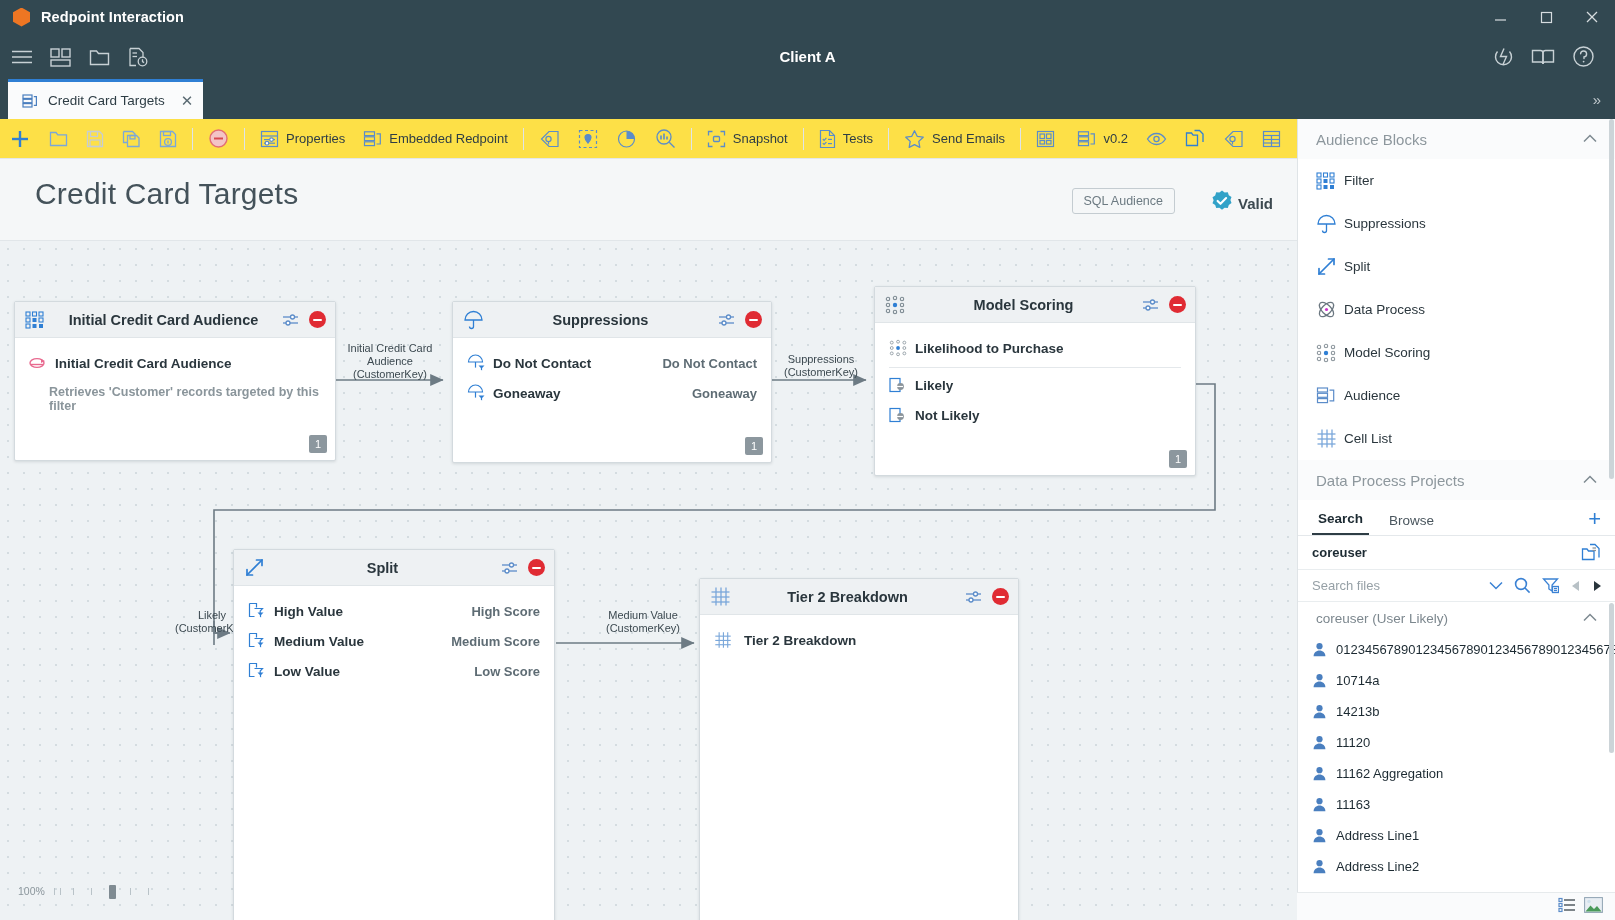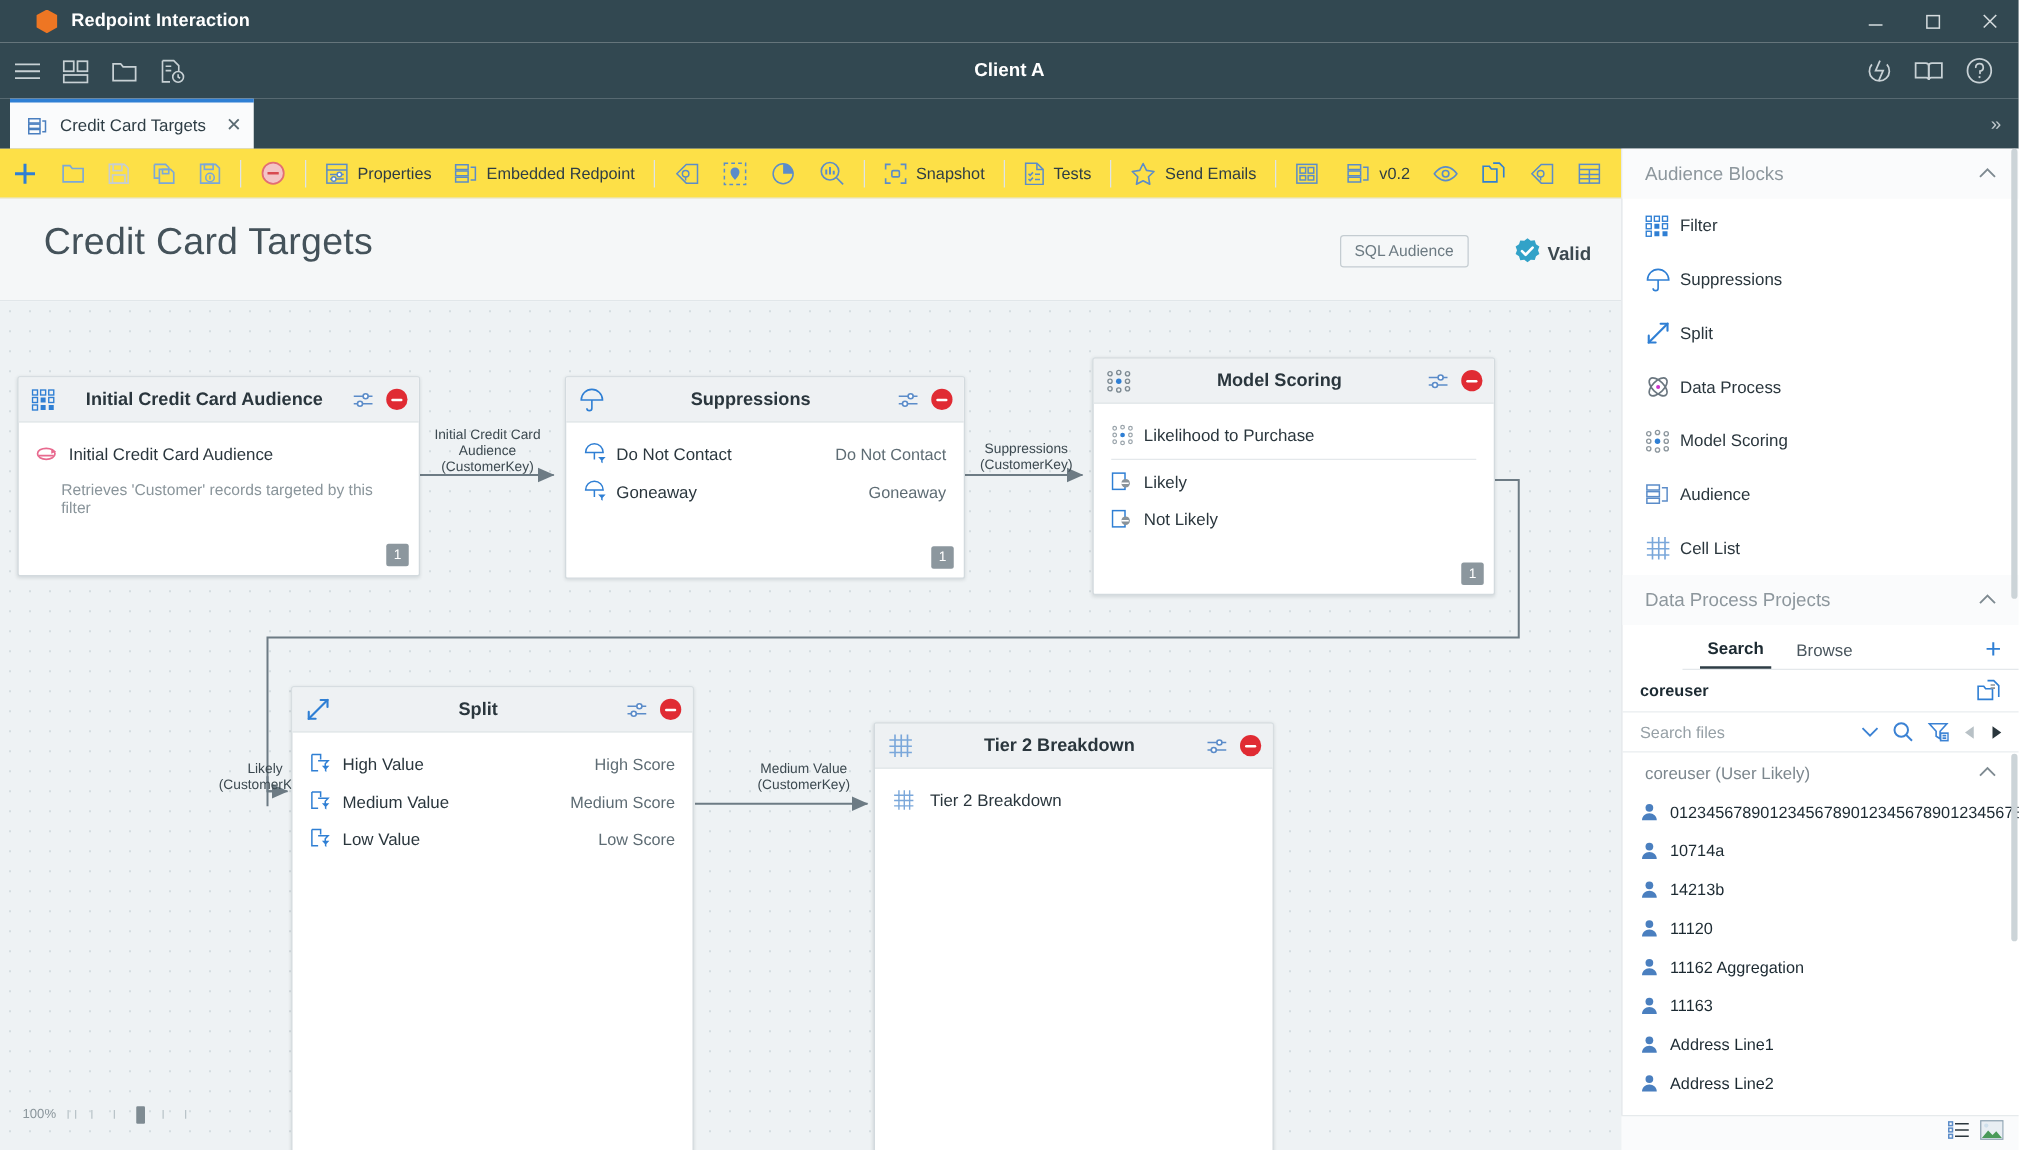--- a/index.html
+++ b/index.html
@@ -7,21 +7,21 @@
     width: 1615px; height: 920px;
     font-family: "Liberation Sans", sans-serif;
     overflow: hidden;
     background: #ffffff;
   }
   #app { position: relative; width: 1615px; height: 920px; }
 
   
   .titlebar {
     position: absolute; left: 0; top: 0; width: 1615px; height: 34px;
-    background: #324851; display: flex; align-items: center; padding-left: 16px;
+    background: #324851; display: flex; align-items: center;
   }
   .logo-hex {
     width: 17px; height: 19px; margin-left: 13px; background: #ee7623;
     clip-path: polygon(50% 0%, 100% 25%, 100% 75%, 50% 100%, 0% 75%, 0% 25%);
   }
   .app-title {
     color: #ffffff; font-size: 14.5px; font-weight: bold;
     margin-left: 11px; letter-spacing: .1px;
   }
   .winbtns { position: absolute; right: 0; top: 0; height: 34px; display: flex; }
@@ -119,21 +119,21 @@
   .node-head-icon { width: 22px; height: 22px; display:flex; align-items:center; justify-content:center; color:#4a7fbf; }
   .node-title {
     flex: 1; text-align: center; font-size: 14.5px; font-weight: bold; color: #2a363d;
   }
   .node-settings { width: 20px; height: 18px; display:flex; align-items:center; justify-content:center; margin-right: 8px; }
   .node-del {
     width: 17px; height: 17px; border-radius: 50%; background: #e02b33;
     display: flex; align-items: center; justify-content: center;
   }
   .node-del::after { content:""; width: 9px; height: 2px; background: #ffffff; border-radius: 1px; }
-  .node-body { position: relative; padding: 10px 14px 0 14px; }
+  .node-body { position: relative; padding: 10px 14px 0 14px; font-weight: bold; }
   .node-row {
     display: flex; align-items: center; height: 30px; font-size: 13.5px; color: #2a363d;
   }
   .node-row .r-icon { width: 20px; display: flex; align-items: center; color: #4a7fbf; }
   .node-row .r-label { margin-left: 6px; }
   .node-row .r-value { margin-left: auto; color: #5e6c74; font-size: 13px; }
   .node-desc { font-size: 12.5px; color: #8a959b; padding: 7px 0 0 20px; }
   .node-sep { height: 1px; background: #e4e8eb; margin: 4px 0 2px 0; }
   .node-badge {
     position: absolute; right: 8px; bottom: 7px;
@@ -165,21 +165,21 @@
     font-size: 15px; color: #8d979d; background: #fafbfc;
   }
   .rsec-head .caret { margin-left: auto; color: #7e8a91; font-size: 12px; }
   .block-item {
     height: 43px; display: flex; align-items: center; padding: 0 18px;
     font-size: 13.5px; color: #2a363d;
   }
   .block-item .b-icon { width: 28px; display: flex; align-items: center; color: #4a7fbf; }
   .tabs-row {
     height: 36px; display: flex; align-items: flex-end; padding: 0 14px;
-    border-bottom: 1px solid #e4e8eb; position: relative; margin-left: 48px;
+    border-bottom: 1px solid #e4e8eb; position: relative;
   }
   .rtab { font-size: 13.5px; color: #4a565e; padding: 0 6px 7px 6px; margin-right: 14px; }
   .rtab.active { color: #1c2a32; font-weight: bold; border-bottom: 2px solid #2e3d45; }
   .rtab-plus { position: absolute; right: 14px; bottom: 5px; color: #2f7fd4; font-size: 22px; line-height: 1; }
   .search-val-row {
     height: 34px; display: flex; align-items: center; padding: 0 14px;
     border-bottom: 1px solid #e9edef;
   }
   .search-val { font-size: 13px; color: #1c2a32; font-weight: bold; }
   .search-val-icon { margin-left: auto; color: #3b82d4; display: flex; }

